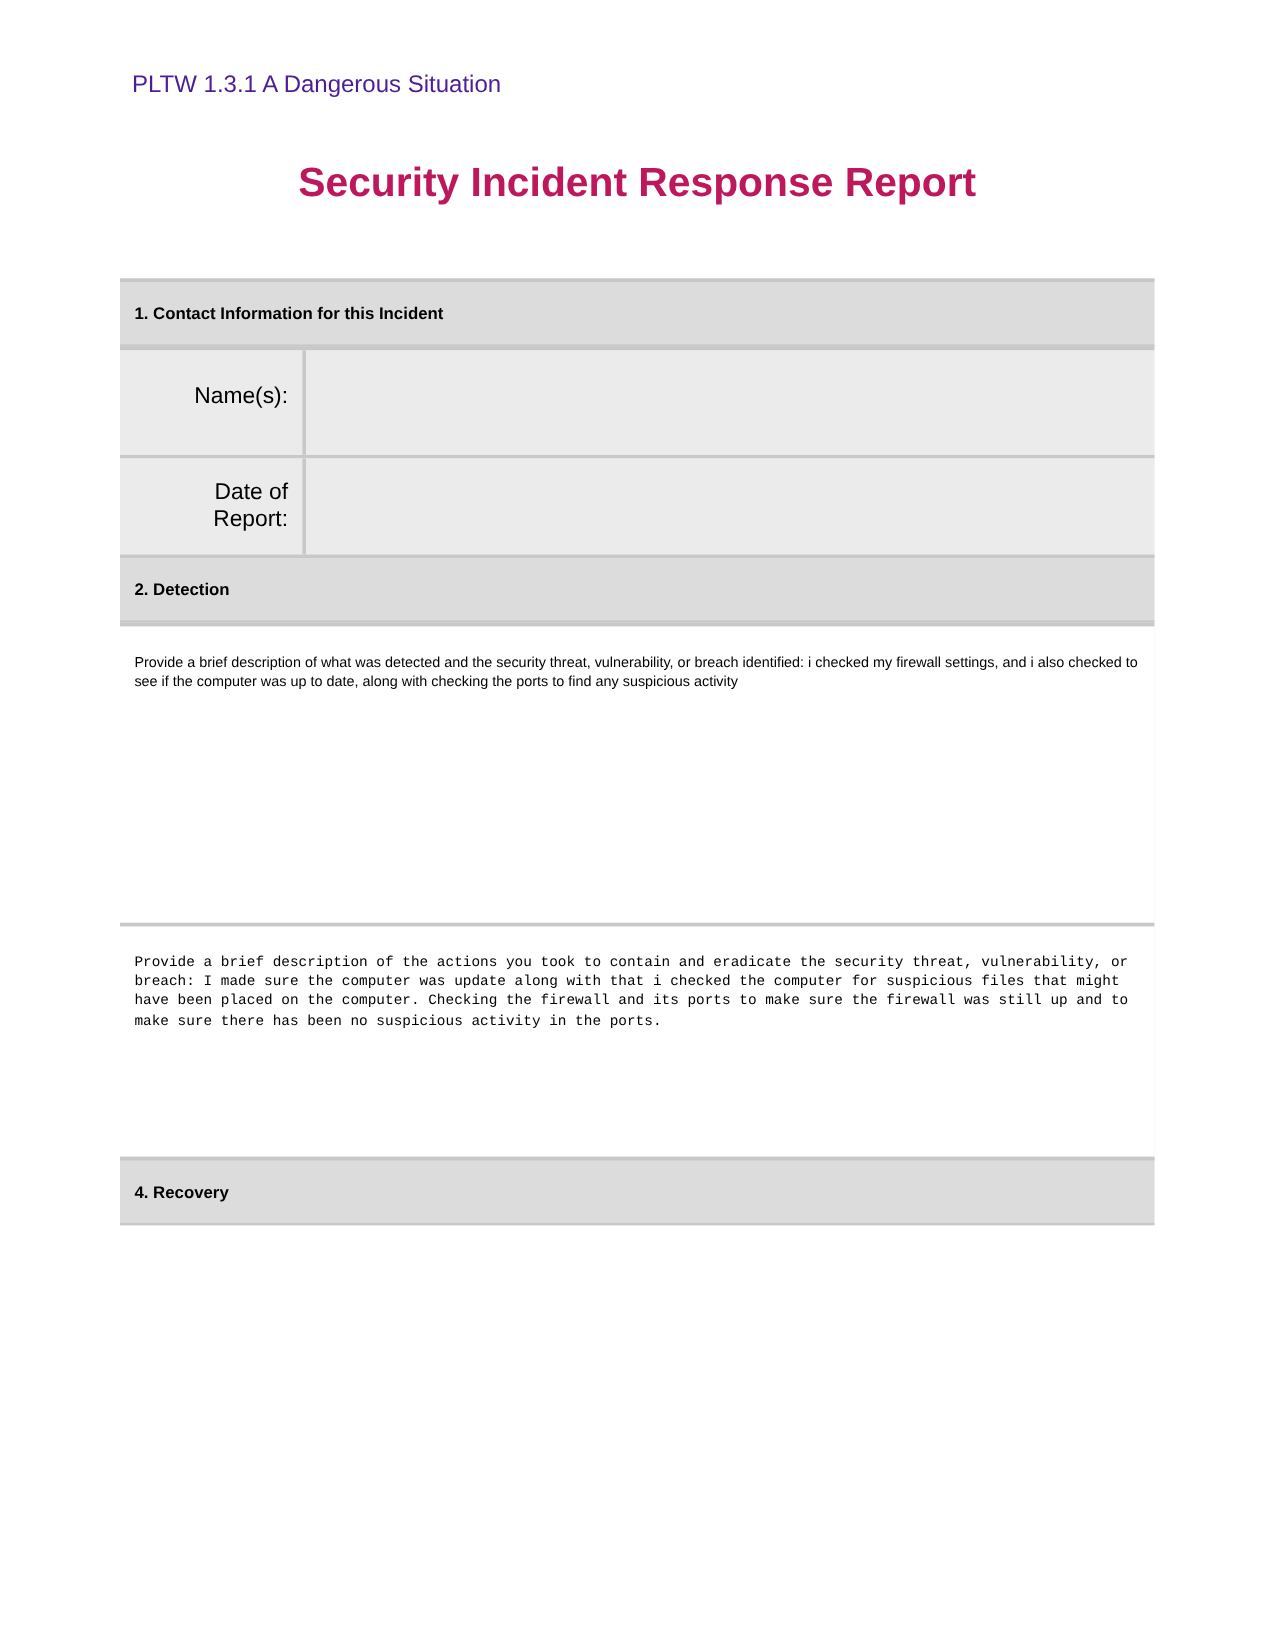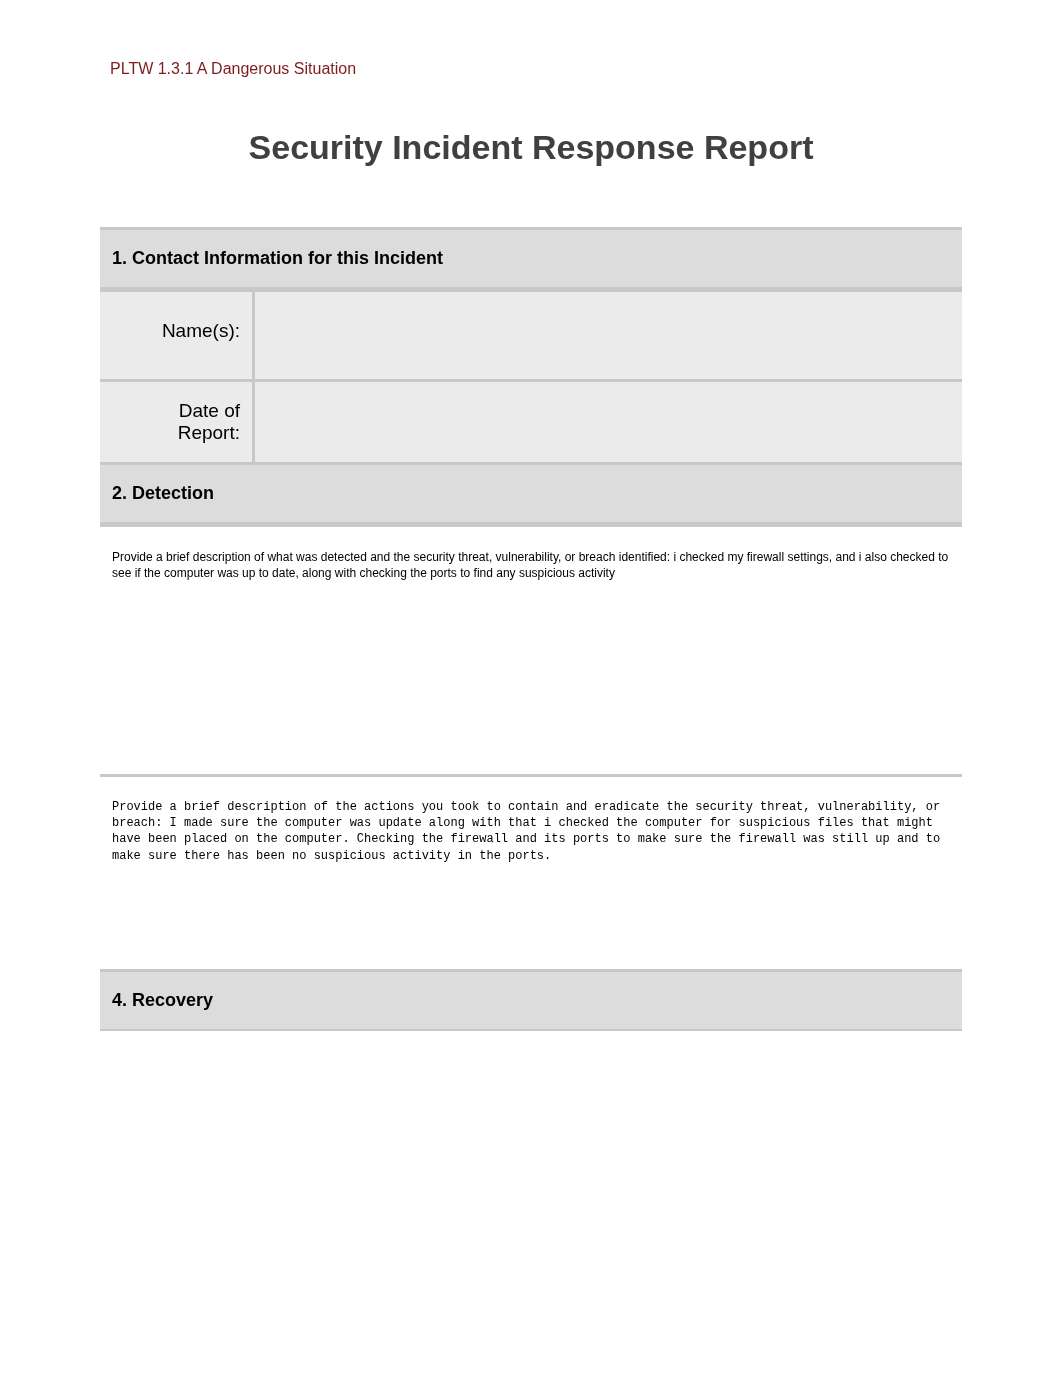--- a/index.html
+++ b/index.html
@@ -8,42 +8,42 @@
       padding: 0;
     }
     body {
       font-family: Arial, Helvetica, sans-serif;
       background: #ffffff;
       width: 1062px;
       padding: 60px 100px 40px 100px;
       color: #000000;
     }
     .header-text {
-      font-size: 16px;
-      color: #7f1d1d;
+      font-size: 20px;
+      color: #4c1d95;
       margin-bottom: 50px;
       margin-left: 10px;
     }
     .title {
       font-size: 34px;
       text-align: center;
       margin-bottom: 60px;
-      color: #404040;
+      color: #be185d;
     }
     .form-table {
       width: 100%;
       border-collapse: separate;
       border-spacing: 0;
       background: #ebebeb;
     }
     .section-header {
       background: #dcdcdc;
       padding: 18px 12px;
       font-weight: bold;
-      font-size: 18px;
+      font-size: 14px;
       border-top: 3px solid #c8c8c8;
       border-bottom: 2px solid #c8c8c8;
     }
     .field-row {
       display: flex;
       border-top: 3px solid #c8c8c8;
     }
     .field-label-cell {
       width: 155px;
       background: #ebebeb;

